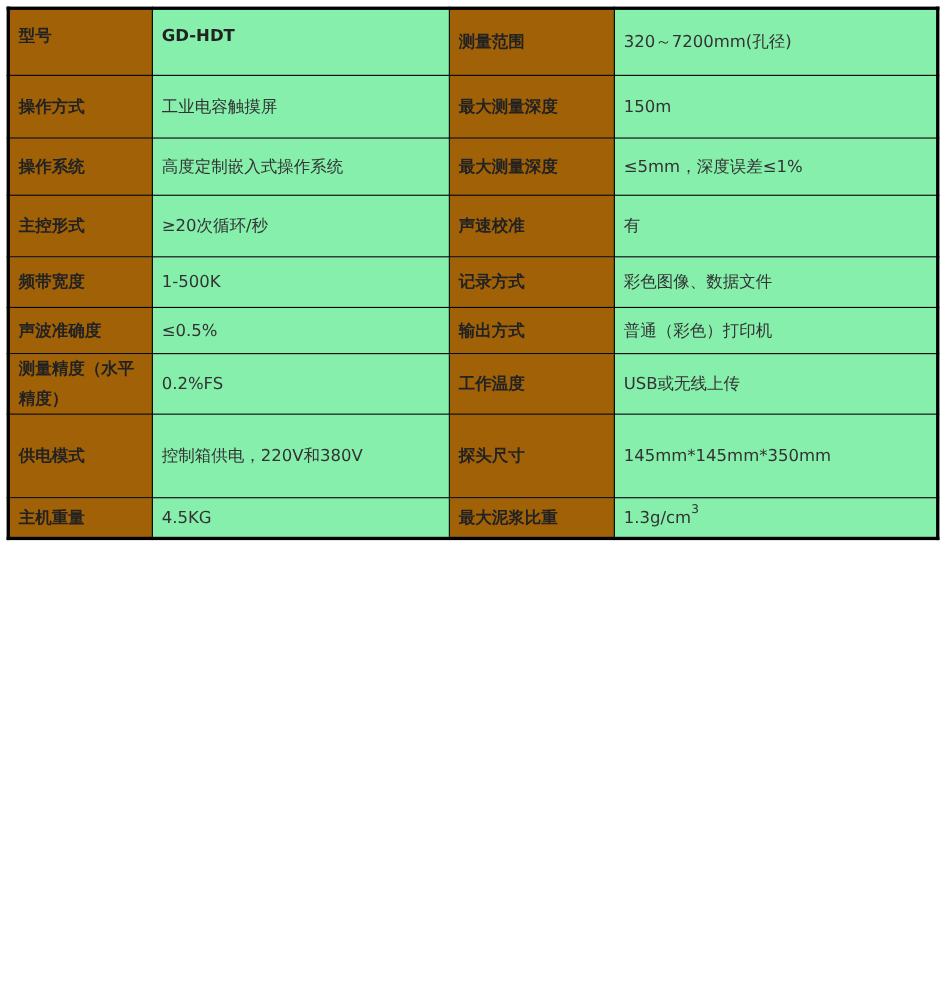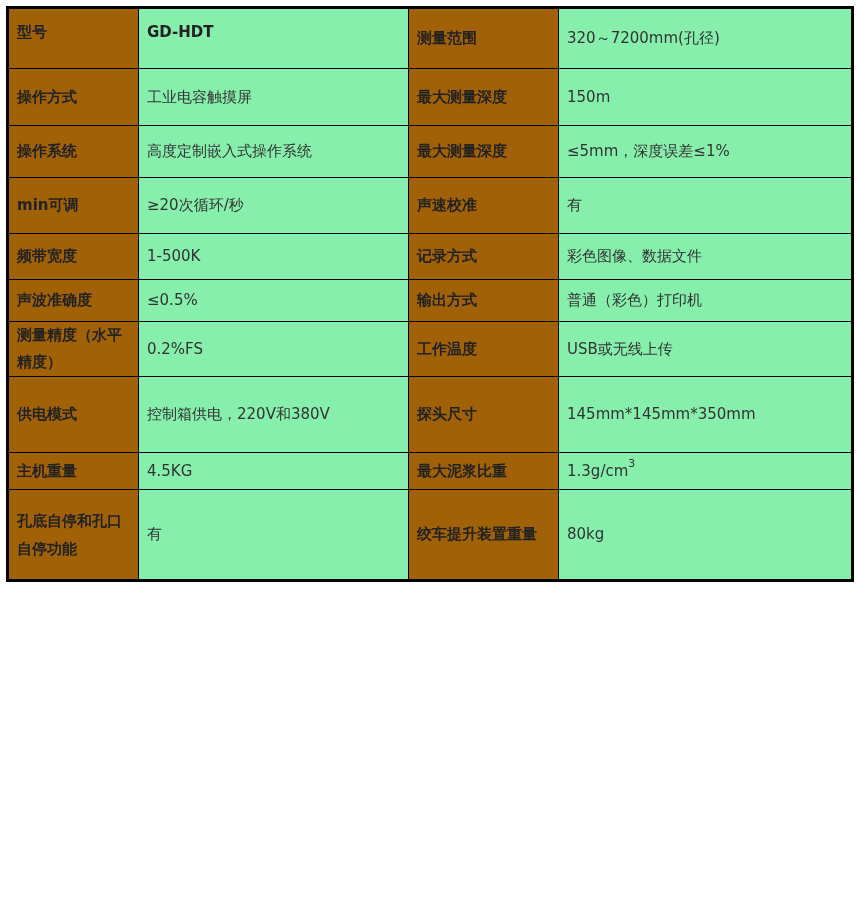--- a/index.html
+++ b/index.html
@@ -75,21 +75,21 @@
       <td class="label">最大测量深度</td>
       <td class="value">150m</td>
     </tr>
     <tr style="height:52px">
       <td class="label">操作系统</td>
       <td class="value">高度定制嵌入式操作系统</td>
       <td class="label">最大测量深度</td>
       <td class="value">≤5mm，深度误差≤1%</td>
     </tr>
     <tr style="height:56px">
-      <td class="label">min可调</td>
+      <td class="label">主控形式</td>
       <td class="value">≥20次循环/秒</td>
       <td class="label">声速校准</td>
       <td class="value">有</td>
     </tr>
     <tr style="height:46px">
       <td class="label">频带宽度</td>
       <td class="value">1-500K</td>
       <td class="label">记录方式</td>
       <td class="value">彩色图像、数据文件</td>
     </tr>
@@ -113,23 +113,14 @@
       <td class="value">控制箱供电，220V和380V</td>
       <td class="label">探头尺寸</td>
       <td class="value">145mm*145mm*350mm</td>
     </tr>
     <tr style="height:37px">
       <td class="label">主机重量</td>
       <td class="value">4.5KG</td>
       <td class="label">最大泥浆比重</td>
       <td class="value"><span>1.3g/cm</span><sup>3</sup></td>
     </tr>
-    <tr style="height:91px">
-      <td class="label" style="line-height:28px">
-        <span class="line">孔底自停和孔口</span>
-        <span class="line">自停功能</span>
-      </td>
-      <td class="value">有</td>
-      <td class="label">绞车提升装置重量</td>
-      <td class="value">80kg</td>
-    </tr>
   </tbody>
 </table>
 
 </body></html>

